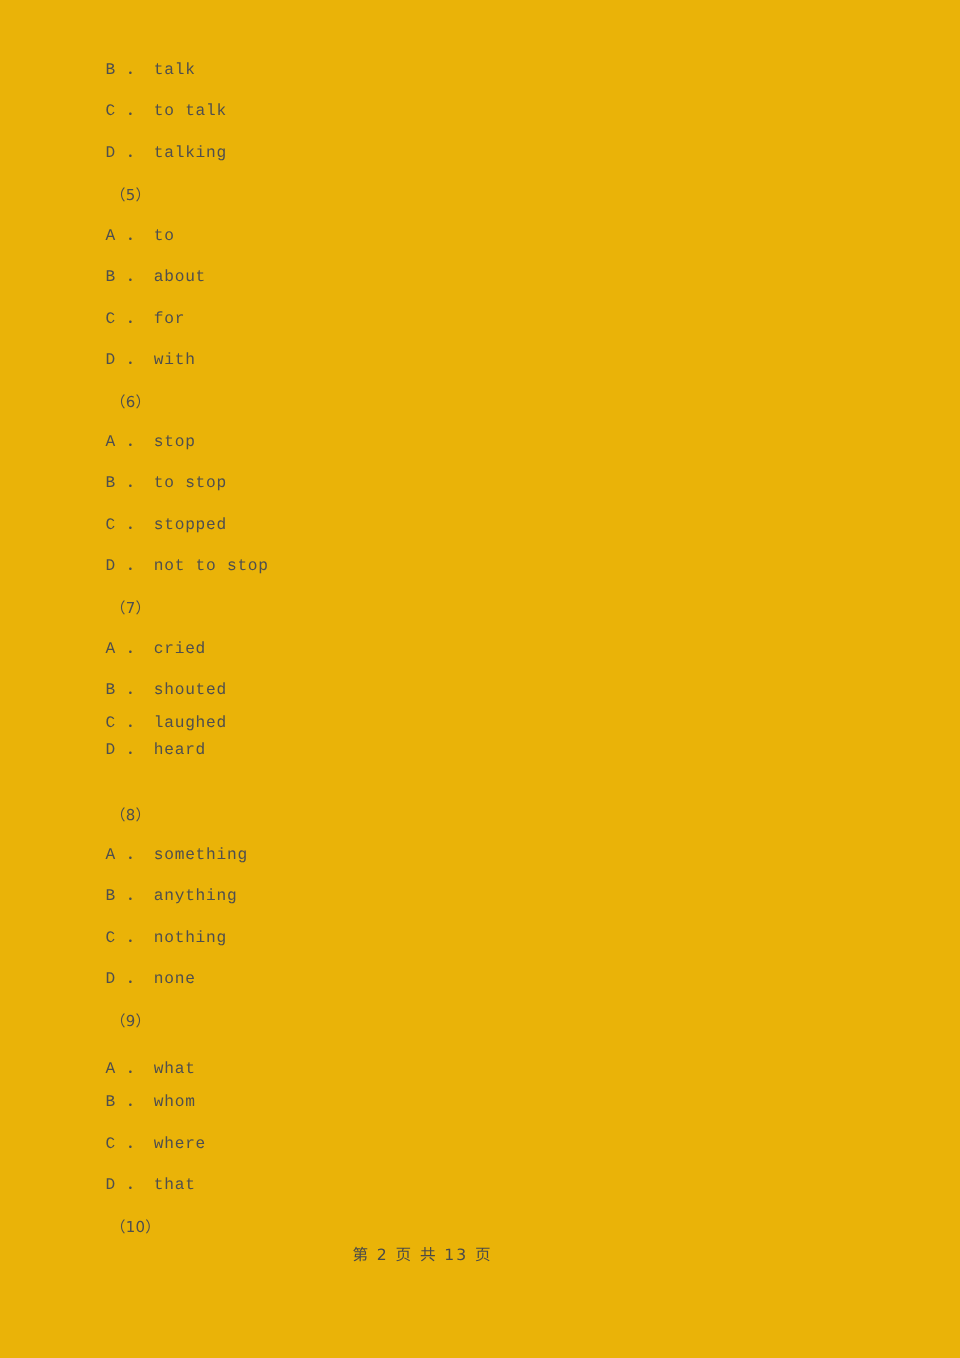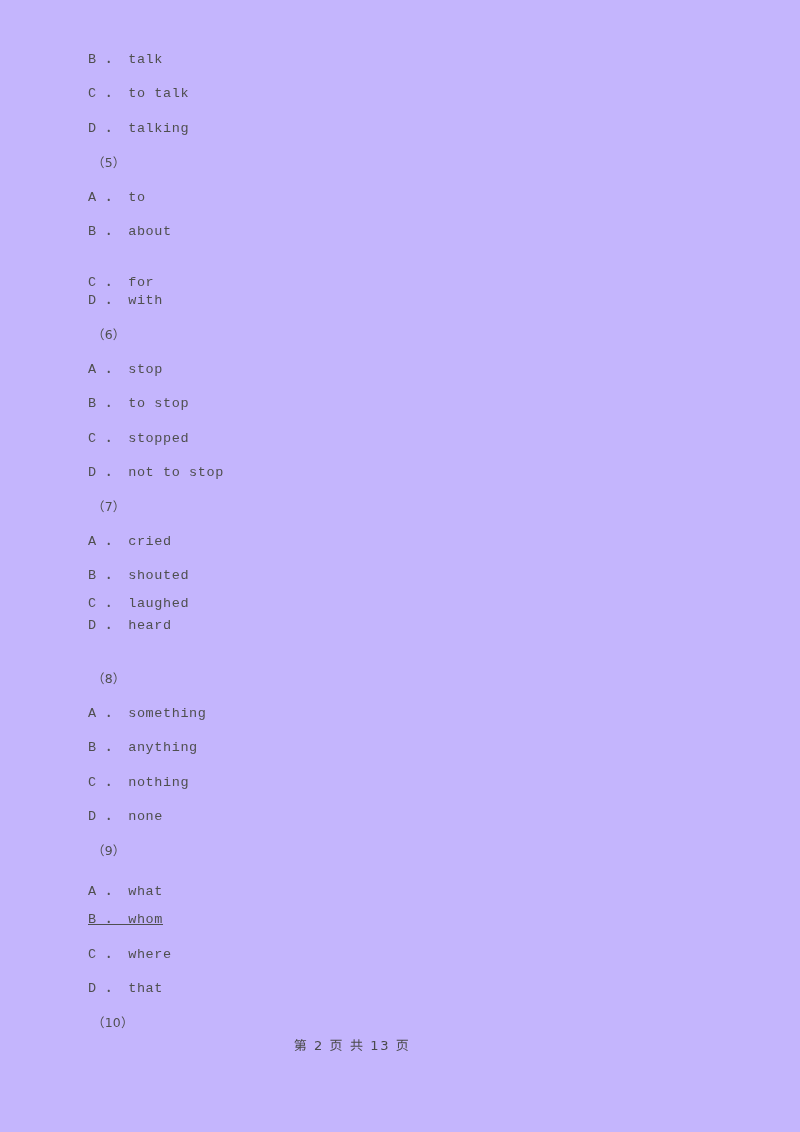--- a/index.html
+++ b/index.html
@@ -12,21 +12,21 @@
     width: 800px;
     height: 1132px;
     position: relative;
     overflow: hidden;
     font-family: "Liberation Mono", "DejaVu Sans Mono", monospace;
     -webkit-font-smoothing: antialiased;
   }
   .page {
     position: absolute;
     inset: 0;
-    background: #c4b5fd;
+    background: #eab308;
   }
   .content {
     position: absolute;
     left: 0;
     top: 0;
     width: 800px;
   }
   .line {
     position: absolute;
     left: 88px;
@@ -63,38 +63,38 @@
 <body>
 
 <div class="page">
   <div class="content" id="content-root">
       <div class="line option" style="top: 52px;">B ． talk</div>
       <div class="line option" style="top: 86px;">C ． to talk</div>
       <div class="line option" style="top: 121px;">D ． talking</div>
       <div class="line qmark" style="top: 155px;">（5）</div>
       <div class="line option" style="top: 190px;">A ． to</div>
       <div class="line option" style="top: 224px;">B ． about</div>
-      <div class="line option" style="top: 259px; margin-top: 16px;">C ． for</div>
+      <div class="line option" style="top: 259px;">C ． for</div>
       <div class="line option" style="top: 293px;">D ． with</div>
       <div class="line qmark" style="top: 327px;">（6）</div>
       <div class="line option" style="top: 362px;">A ． stop</div>
       <div class="line option" style="top: 396px;">B ． to stop</div>
       <div class="line option" style="top: 431px;">C ． stopped</div>
       <div class="line option" style="top: 465px;">D ． not to stop</div>
       <div class="line qmark" style="top: 499px;">（7）</div>
       <div class="line option" style="top: 534px;">A ． cried</div>
       <div class="line option" style="top: 568px;">B ． shouted</div>
       <div class="line option" style="top: 596px;">C ． laughed</div>
       <div class="line option" style="top: 618px;">D ． heard</div>
       <div class="line qmark" style="top: 671px;">（8）</div>
       <div class="line option" style="top: 706px;">A ． something</div>
       <div class="line option" style="top: 740px;">B ． anything</div>
       <div class="line option" style="top: 775px;">C ． nothing</div>
       <div class="line option" style="top: 809px;">D ． none</div>
       <div class="line qmark" style="top: 843px;">（9）</div>
       <div class="line option" style="top: 884px;">A ． what</div>
-      <div class="line option" style="top: 912px; text-decoration: underline;">B ． whom</div>
+      <div class="line option" style="top: 912px;">B ． whom</div>
       <div class="line option" style="top: 947px;">C ． where</div>
       <div class="line option" style="top: 981px;">D ． that</div>
       <div class="line qmark" style="top: 1015px;">（10）</div>
     </div>
   <div class="footer">第 2 页 共 13 页</div>
 </div>
 
 </body></html>

